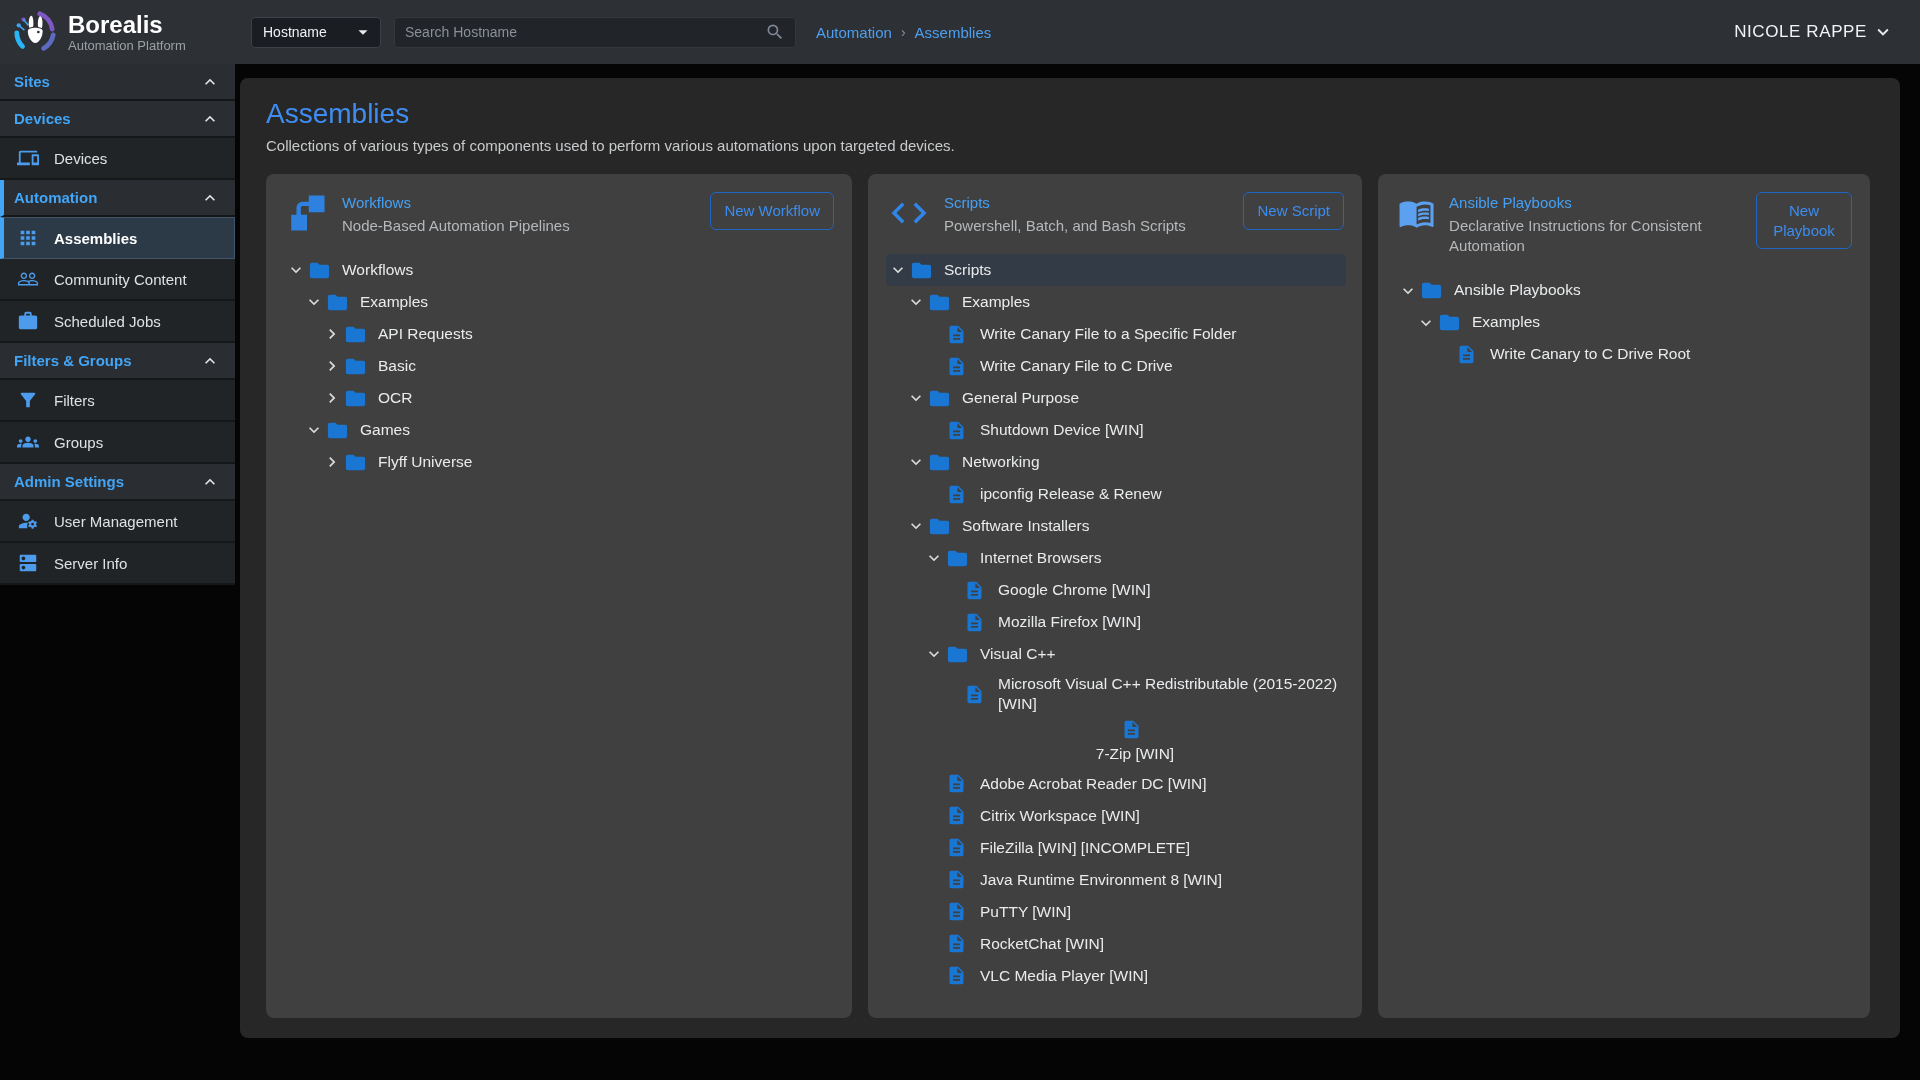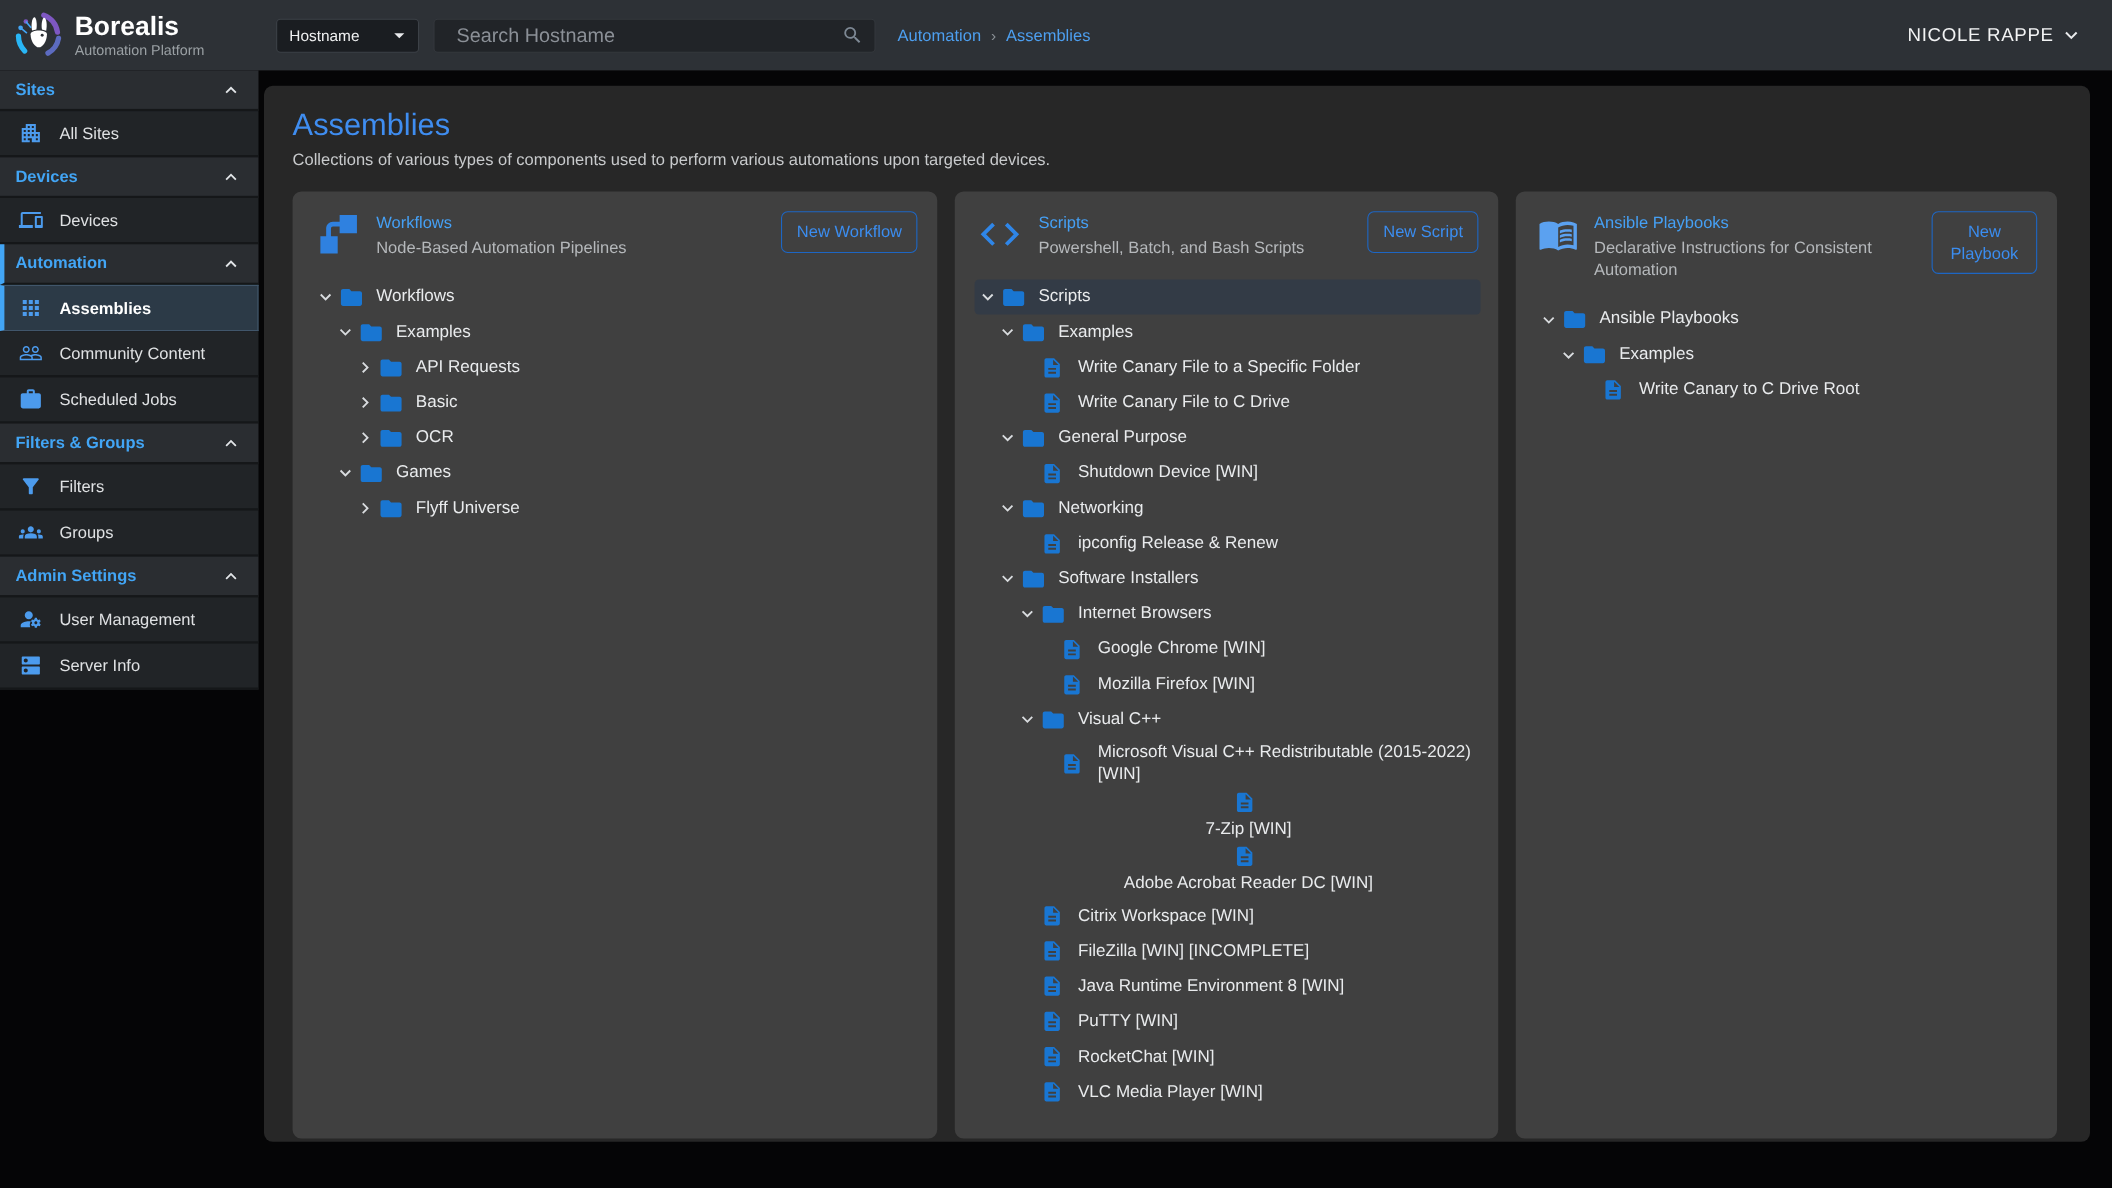--- a/index.html
+++ b/index.html
@@ -11,21 +11,21 @@
             background:#2d3136; display:flex; align-items:center; z-index:5; }
   .logo-area { width:235px; display:flex; align-items:center; gap:10px; padding-left:12px; flex-shrink:0; }
   .brand-name { font-size:24px; font-weight:bold; color:#fff; line-height:1.15; }
   .brand-tag  { font-size:13px; color:#9aa0a4; }
   .hostname-select { margin-left:16px; width:130px; height:31px; background:#1a1d21;
             border:1px solid #3c4147; border-radius:4px; display:flex; align-items:center;
             justify-content:space-between; padding:0 6px 0 11px; font-size:14px; color:#f0f1f2; cursor:pointer; }
   .search-box { margin-left:13px; width:402px; height:31px; background:#212428;
             border:1px solid #34383d; border-radius:4px; display:flex; align-items:center; padding:0 10px; }
   .search-box input { flex:1; background:transparent; border:none; outline:none;
-            font-size:18px; color:#d5d8da; font-family:"Liberation Sans", sans-serif;margin-left:10px; }
+            font-size:14px; color:#d5d8da; font-family:"Liberation Sans", sans-serif; }
   .search-box input::placeholder { color:#8b9097; }
   .breadcrumb { margin-left:20px; font-size:15px; font-weight:500; display:flex; align-items:center; gap:9px; }
   .crumb { color:#4d9ff0; cursor:pointer; }
   .crumb-sep { color:#8a9096; font-size:14px; }
   .user-menu { margin-left:auto; margin-right:26px; display:flex; align-items:center; gap:5px;
             font-size:17px; letter-spacing:.6px; color:#f2f3f4; cursor:pointer; }
 
   
   .sidebar { position:absolute; top:64px; left:0; width:235px; }
   .section-header { height:37px; background:#2a2d31; color:#42a5f5; font-weight:bold; font-size:15px;
@@ -119,26 +119,20 @@
   </div>
 </header>
 
 <aside class="sidebar" id="sidebar">
     <div class="section-header">
       <span>Sites</span>
       <svg width="20" height="20" viewBox="0 0 24 24" fill="#e2e5e8">
         <path d="m12 8-6 6 1.41 1.41L12 10.83l4.59 4.58L18 14z"></path>
       </svg>
     </div>
-    <div class="side-item">
-      <svg width="22" height="22" viewBox="0 0 24 24" fill="#4c9bed">
-        <path d="M17 11V3H7v4H3v14h8v-4h2v4h8V11h-4zM7 19H5v-2h2v2zm0-4H5v-2h2v2zm0-4H5V9h2v2zm4 8H9v-2h2v2zm0-4H9v-2h2v2zm0-4H9V9h2v2zm0-4H9V5h2v2zm4 8h-2v-2h2v2zm0-4h-2V9h2v2zm0-4h-2V5h2v2zm4 12h-2v-2h2v2zm0-4h-2v-2h2v2z"></path>
-      </svg>
-      <span>All Sites</span>
-    </div>
     <div class="section-header">
       <span>Devices</span>
       <svg width="20" height="20" viewBox="0 0 24 24" fill="#e2e5e8">
         <path d="m12 8-6 6 1.41 1.41L12 10.83l4.59 4.58L18 14z"></path>
       </svg>
     </div>
     <div class="side-item">
       <svg width="22" height="22" viewBox="0 0 24 24" fill="#4c9bed">
         <path d="M4 6h18V4H4c-1.1 0-2 .9-2 2v11H0v3h14v-3H4V6zm19 2h-6c-.55 0-1 .45-1 1v10c0 .55.45 1 1 1h6c.55 0 1-.45 1-1V9c0-.55-.45-1-1-1zm-1 9h-4v-7h4v7z"></path>
       </svg>
@@ -484,21 +478,21 @@
           </div>
           <div class="tree-row" style="padding-left: 36px; flex-direction: column;">
             <span class="chev-spacer"></span>
             <span class="tree-ico">
               <svg width="21" height="21" viewBox="0 0 24 24" fill="#1976d2">
                 <path d="M14 2H6c-1.1 0-1.99.9-1.99 2L4 20c0 1.1.89 2 1.99 2H18c1.1 0 2-.9 2-2V8l-6-6zm2 16H8v-2h8v2zm0-4H8v-2h8v2zm-3-5V3.5L18.5 9H13z"></path>
               </svg>
             </span>
             <span class="tree-label">7-Zip [WIN]</span>
           </div>
-          <div class="tree-row" style="padding-left: 36px; flex-direction: column;">
+          <div class="tree-row" style="padding-left: 36px;">
             <span class="chev-spacer"></span>
             <span class="tree-ico">
               <svg width="21" height="21" viewBox="0 0 24 24" fill="#1976d2">
                 <path d="M14 2H6c-1.1 0-1.99.9-1.99 2L4 20c0 1.1.89 2 1.99 2H18c1.1 0 2-.9 2-2V8l-6-6zm2 16H8v-2h8v2zm0-4H8v-2h8v2zm-3-5V3.5L18.5 9H13z"></path>
               </svg>
             </span>
             <span class="tree-label">Adobe Acrobat Reader DC [WIN]</span>
           </div>
           <div class="tree-row" style="padding-left: 36px;">
             <span class="chev-spacer"></span>

